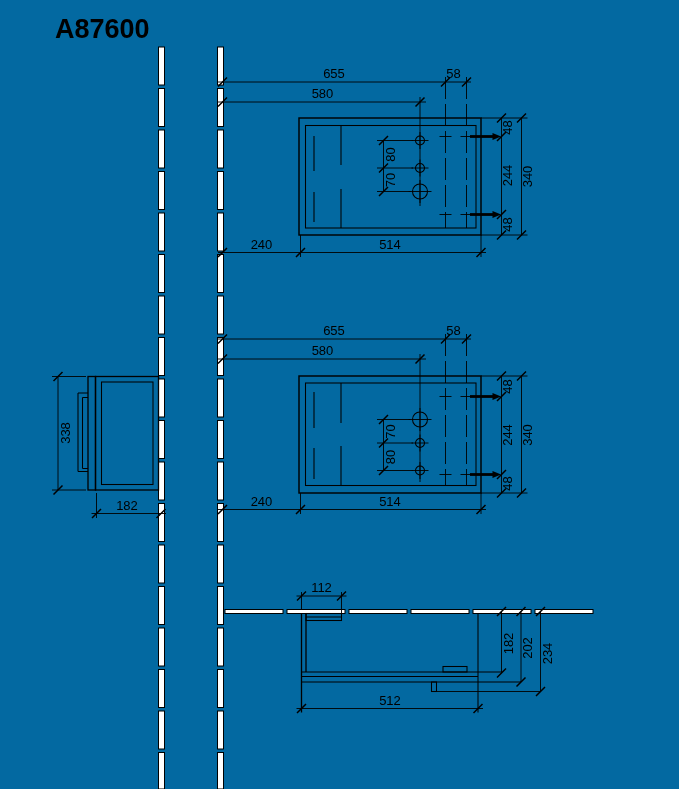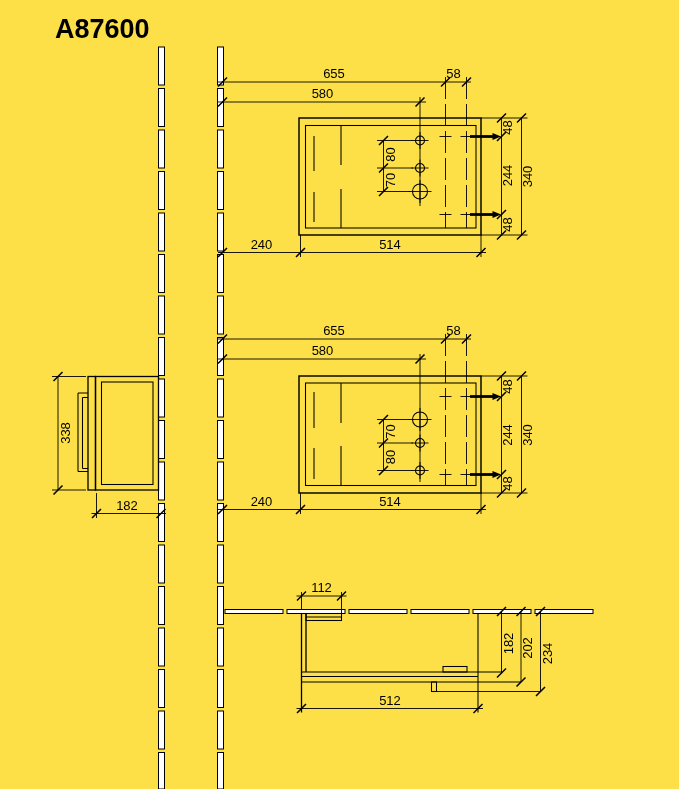--- a/index.html
+++ b/index.html
@@ -1,16 +1,16 @@
 <!DOCTYPE html>
 <html><head>
 <meta charset="utf-8">
 <style>
   html,body{margin:0;padding:0;background:#ffffff;}
-  .page{position:relative;width:679px;height:789px;background:#fde047;overflow:hidden;}
+  .page{position:relative;width:679px;height:789px;background:#0369a1;overflow:hidden;}
   svg{display:block;}
   .ln09{stroke:#000;stroke-width:0.9;fill:none;}
   .ln10{stroke:#000;stroke-width:1.05;fill:none;}
   .ln12{stroke:#000;stroke-width:1.3;fill:none;}
   .ln14{stroke:#000;stroke-width:1.45;fill:none;}
   .tick{stroke:#000;stroke-width:1.5;fill:none;}
   .dash-hinge{stroke-dasharray:22 5;}
   .boldln{stroke:#000;stroke-width:2.8;fill:none;}
   .wallseg{fill:#fff;stroke:#000;stroke-width:1;}
   text{font-family:"Liberation Sans",sans-serif;font-size:13px;fill:#000;}

